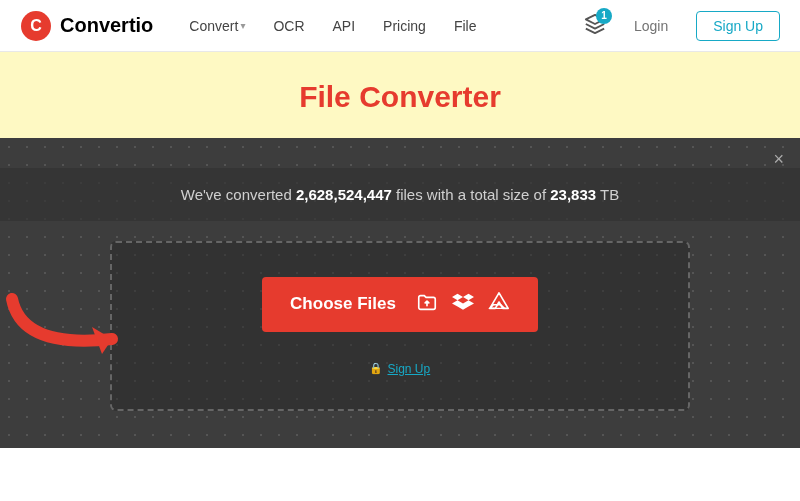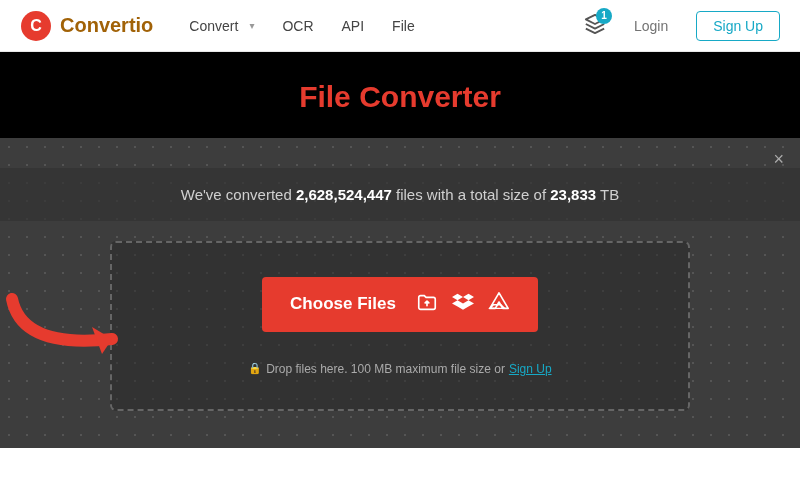--- a/index.html
+++ b/index.html
@@ -21,36 +21,36 @@
       margin-right: 24px;
       text-decoration: none;
     }
     .logo-icon {
       width: 32px;
       height: 32px;
     }
     .logo-text {
       font-size: 20px;
       font-weight: 700;
-      color: #a16207;
+      color: #000000;
     }
     .nav-links {
       display: flex;
       align-items: center;
       gap: 4px;
       flex: 1;
     }
     .nav-link {
       padding: 6px 12px;
       font-size: 14px;
       color: #444;
       cursor: pointer;
       display: flex;
       align-items: center;
-      gap: 11px;
+      gap: 2px;
       text-decoration: none;
     }
     .chevron {
       font-size: 10px;
       color: #999;
     }
     .nav-right {
       display: flex;
       align-items: center;
       gap: 16px;
@@ -89,21 +89,21 @@
       border-radius: 4px;
       padding: 6px 16px;
       cursor: pointer;
       background: none;
     }
 
     
     .hero {
       text-align: center;
       padding: 28px 0 18px;
-      background: #000000;
+      background: #fef9c3;
     }
     .hero-title {
       font-size: 30px;
       font-weight: 700;
       color: #e63b2e;
       margin-bottom: 6px;
     }
     .hero-subtitle {
       font-size: 15px;
       color: #666;
@@ -237,20 +237,23 @@
   <div class="nav-links">
     <a class="nav-link" href="#">
       <span>Convert</span>
       <span class="chevron">▾</span>
     </a>
     <a class="nav-link" href="#">
       <span>OCR</span>
     </a>
     <a class="nav-link" href="#">
       <span>API</span>
+    </a>
+    <a class="nav-link" href="#">
+      <span>Pricing</span>
     </a>
     <a class="nav-link" href="#">
       <span>File</span>
     </a>
   </div>
 
   <div class="nav-right">
     <div class="layers-badge">
       
       <svg width="22" height="22" viewBox="0 0 24 24" fill="none" xmlns="http://www.w3.org/2000/svg">
@@ -310,17 +313,16 @@
           <svg width="22" height="22" viewBox="0 0 24 24" fill="white" xmlns="http://www.w3.org/2000/svg">
             <path d="M12 2L2 19h6l4-7 4 7h6L12 2z" fill="none" stroke="white" stroke-width="1.8" stroke-linejoin="round"></path>
             <path d="M6 15l-4 4h16l-4-4H6z" fill="none" stroke="white" stroke-width="1.5"></path>
           </svg>
         </span>
       </div>
     </button>
 
     <div class="drop-hint">
       <span class="lock-icon">🔒</span>
-      <span>Drop files here. 100 MB maximum file size or</span>
       <span class="drop-hint-link">Sign Up</span>
     </div>
   </div>
 </div>
 
 </body></html>

